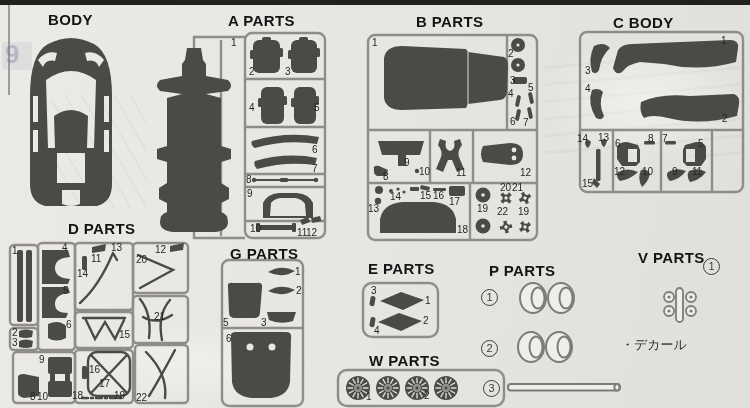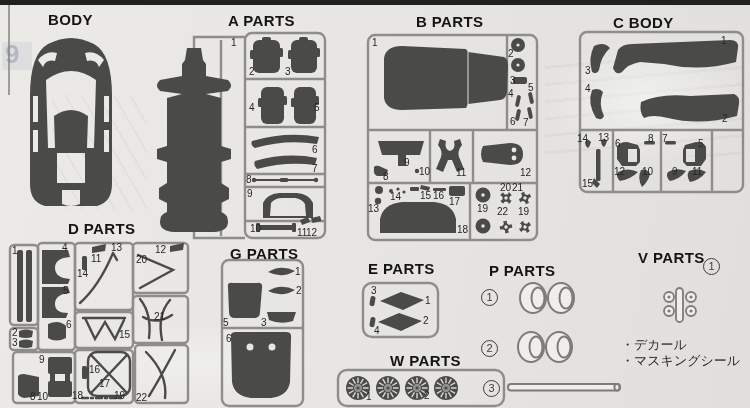--- a/index.html
+++ b/index.html
@@ -272,21 +272,21 @@
   <span class="t" style="left:48px;top:12px">BODY</span>
   <span class="t" style="left:228px;top:13px">A PARTS</span>
   <span class="t" style="left:416px;top:14px">B PARTS</span>
   <span class="t" style="left:613px;top:15px">C BODY</span>
   <span class="t" style="left:68px;top:221px">D PARTS</span>
   <span class="t" style="left:230px;top:246px">G PARTS</span>
   <span class="t" style="left:368px;top:261px">E PARTS</span>
   <span class="t" style="left:489px;top:263px">P PARTS</span>
   <span class="t" style="left:638px;top:250px">V PARTS</span>
   <span class="circ" style="left:703px;top:258px">1</span>
-  <span class="t" style="left:390px;top:353px">W PARTS</span>
+  <span class="t" style="left:369px;top:353px">W PARTS</span>
 
   <span class="n" style="left:231px;top:38px">1</span>
   <span class="n" style="left:249px;top:67px">2</span>
   <span class="n" style="left:285px;top:67px">3</span>
   <span class="n" style="left:249px;top:103px">4</span>
   <span class="n" style="left:314px;top:103px">5</span>
   <span class="n" style="left:312px;top:145px">6</span>
   <span class="n" style="left:312px;top:164px">7</span>
   <span class="n" style="left:246px;top:175px">8</span>
   <span class="n" style="left:247px;top:189px">9</span>
@@ -368,14 +368,13 @@
   <span class="n" style="left:374px;top:326px">4</span>
 
   <span class="n" style="left:366px;top:392px">1</span>
   <span class="n" style="left:424px;top:391px">2</span>
 
   <span class="circ" style="left:481px;top:289px">1</span>
   <span class="circ" style="left:481px;top:340px">2</span>
   <span class="circ" style="left:483px;top:380px">3</span>
 
   <span class="note" style="left:621px;top:337px">・デカール</span>
-  <span class="note" style="left:621px;top:353px">・マスキングシール</span>
 </div>
 
 </body></html>

